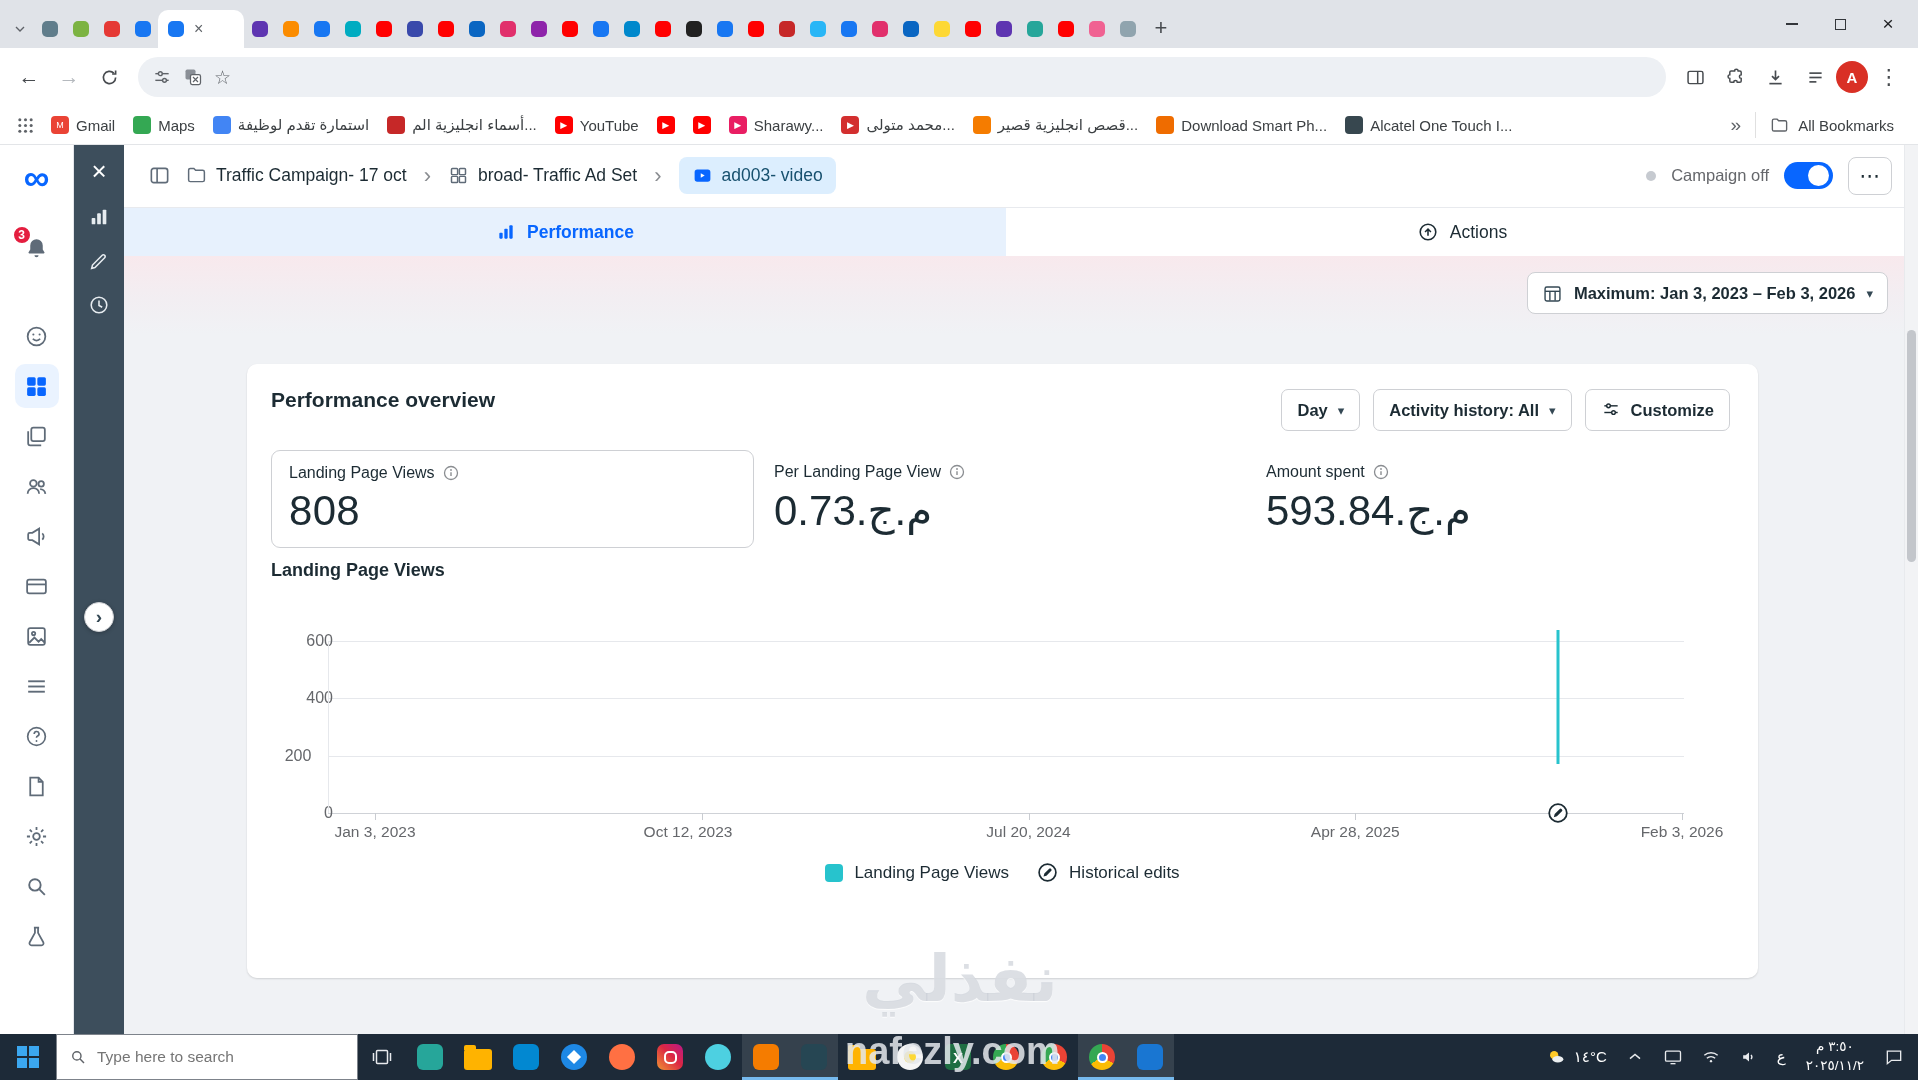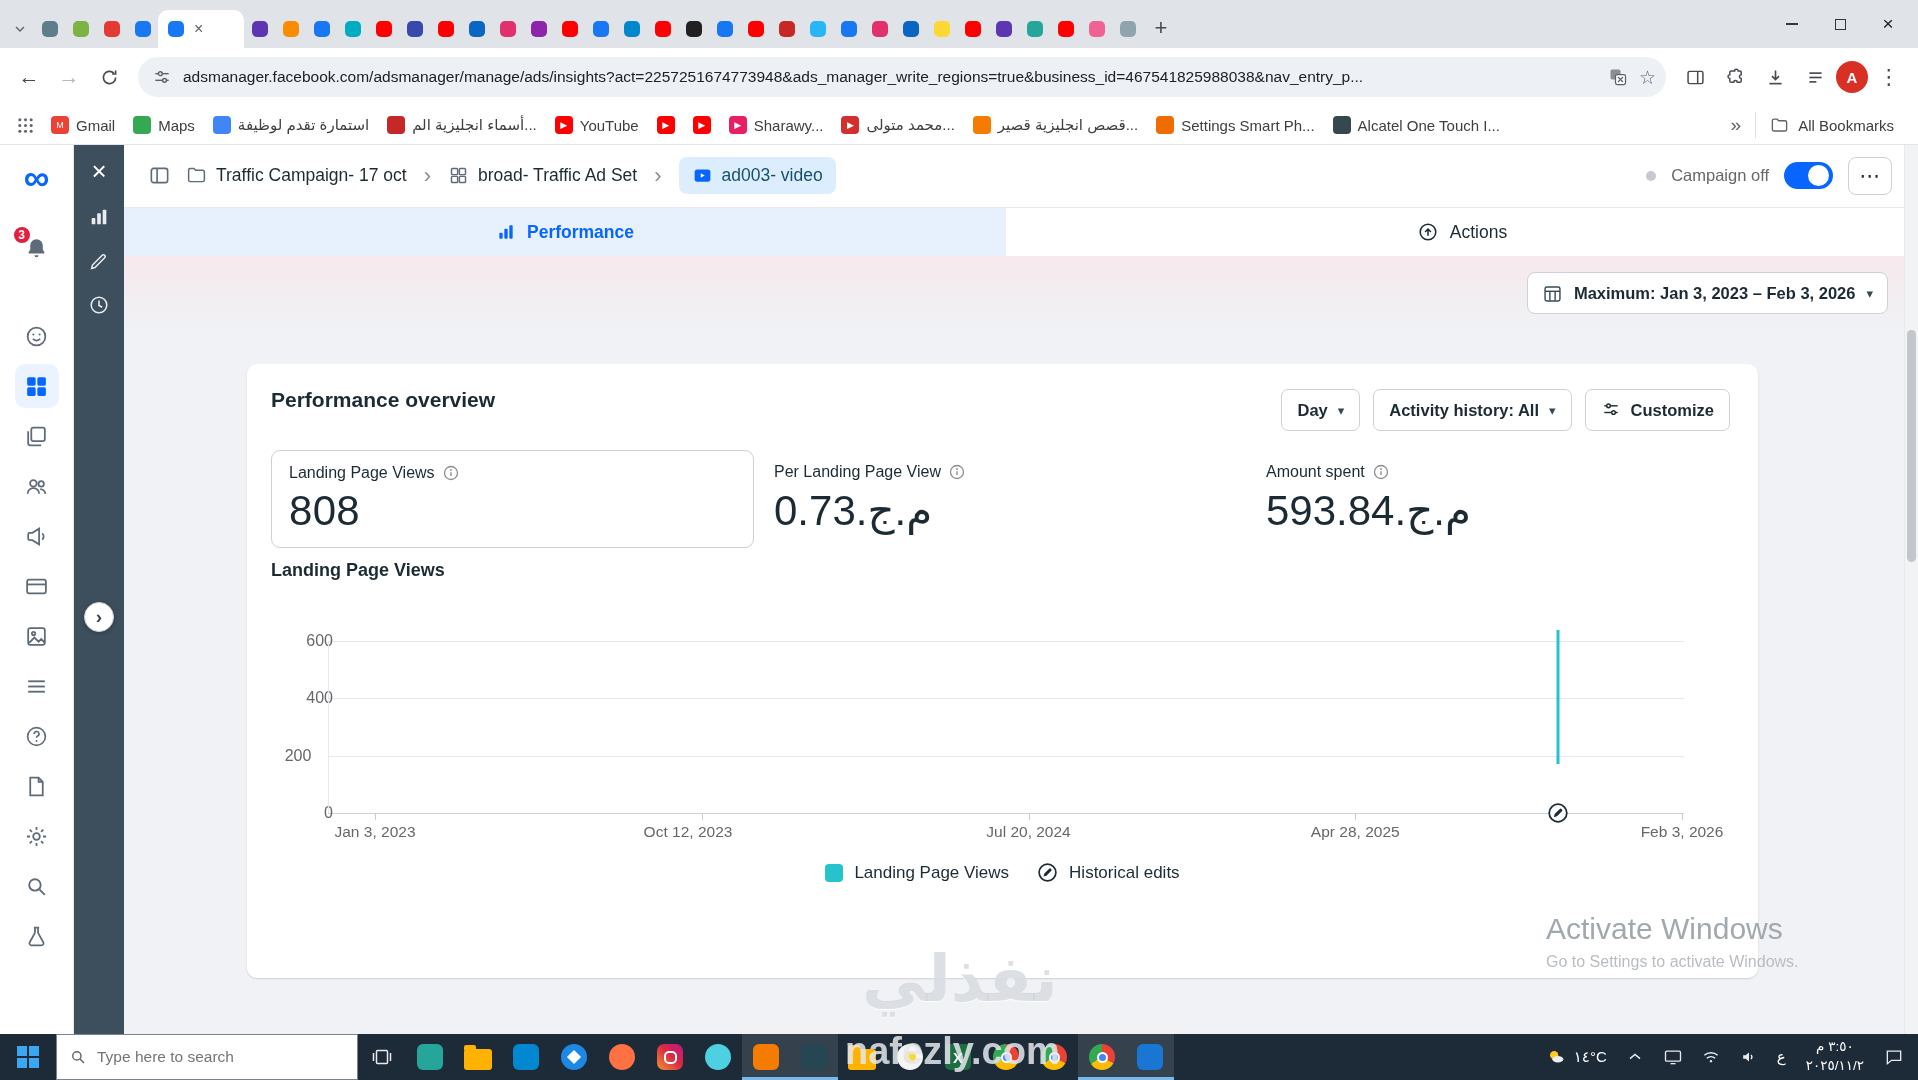--- a/index.html
+++ b/index.html
@@ -289,21 +289,20 @@
           <path d="M19 4v4h-4"></path>
         </svg>
     </div>
     <div class="omnibox">
       <svg viewBox="0 0 24 24" fill="none" stroke="#5f6368" stroke-width="1.7">
           <line x1="4" y1="8" x2="20" y2="8"></line>
           <circle cx="10" cy="8" r="2.3" fill="#edf0f4"></circle>
           <line x1="4" y1="16" x2="20" y2="16"></line>
           <circle cx="15" cy="16" r="2.3" fill="#edf0f4"></circle>
         </svg>
-      <span class="omni-url">adsmanager.facebook.com/adsmanager/manage/ads/insights?act=2257251674773948&amp;ads_manager_write_regions=true&amp;business_id=467541825988038&amp;nav_entry_p...</span>
       <svg viewBox="0 0 24 24">
           <rect x="3" y="3" width="12" height="12" rx="2" fill="#8a8f96"></rect>
           <rect x="9" y="9" width="12" height="12" rx="2" fill="#fff" stroke="#5f6368" stroke-width="1.5"></rect>
           <path d="M12 12l6 6M18 12l-6 6" stroke="#5f6368" stroke-width="1.4"></path>
         </svg>
       <span class="omni-star">☆</span>
     </div>
     <div class="tb-btn">
       <svg viewBox="0 0 24 24" fill="none" stroke="#474b4f" stroke-width="1.7">
           <rect x="3.5" y="5" width="17" height="14" rx="2"></rect>
@@ -380,21 +379,21 @@
         <div class="bm">
           <span class="bmfav" style="background: rgb(211, 47, 47);">▶</span>
           <span class="bmlabel">محمد متولى...</span>
         </div>
         <div class="bm">
           <span class="bmfav" style="background: rgb(245, 124, 0);"></span>
           <span class="bmlabel">قصص انجليزية قصير...</span>
         </div>
         <div class="bm">
           <span class="bmfav" style="background: rgb(239, 108, 0);"></span>
-          <span class="bmlabel">Settings Smart Ph...</span>
+          <span class="bmlabel">Download Smart Ph...</span>
         </div>
         <div class="bm">
           <span class="bmfav" style="background: rgb(55, 71, 79);"></span>
           <span class="bmlabel">Alcatel One Touch I...</span>
         </div>
       </div>
     <div class="bm-spacer"></div>
     <div class="bm-overflow">»</div>
     <div class="allbm">
       <svg viewBox="0 0 24 24" fill="none" stroke="currentColor" stroke-width="1.7">
@@ -694,24 +693,20 @@
           <div class="legend-item">
             <svg width="21" height="21" viewBox="0 0 20 20">
                 <circle cx="10" cy="10" r="8" fill="#fff" stroke="#1c2b33" stroke-width="1.6"></circle>
                 <path d="M6.2 13.8l.8-2.8 4.6-4.6a1.1 1.1 0 0 1 1.6 0l.4.4a1.1 1.1 0 0 1 0 1.6L9 13z" fill="#1c2b33"></path>
               </svg>
             <span>Historical edits</span>
           </div>
         </div>
       </div>
 
-      <div class="activate">
-        <div class="activate-title">Activate Windows</div>
-        <div class="activate-sub">Go to Settings to activate Windows.</div>
-      </div>
 
       <div class="scrollbar">
         <div class="scroll-thumb"></div>
       </div>
     </div>
   </div>
 
   <div class="taskbar">
     <div class="start">
       <span class="winlogo">

